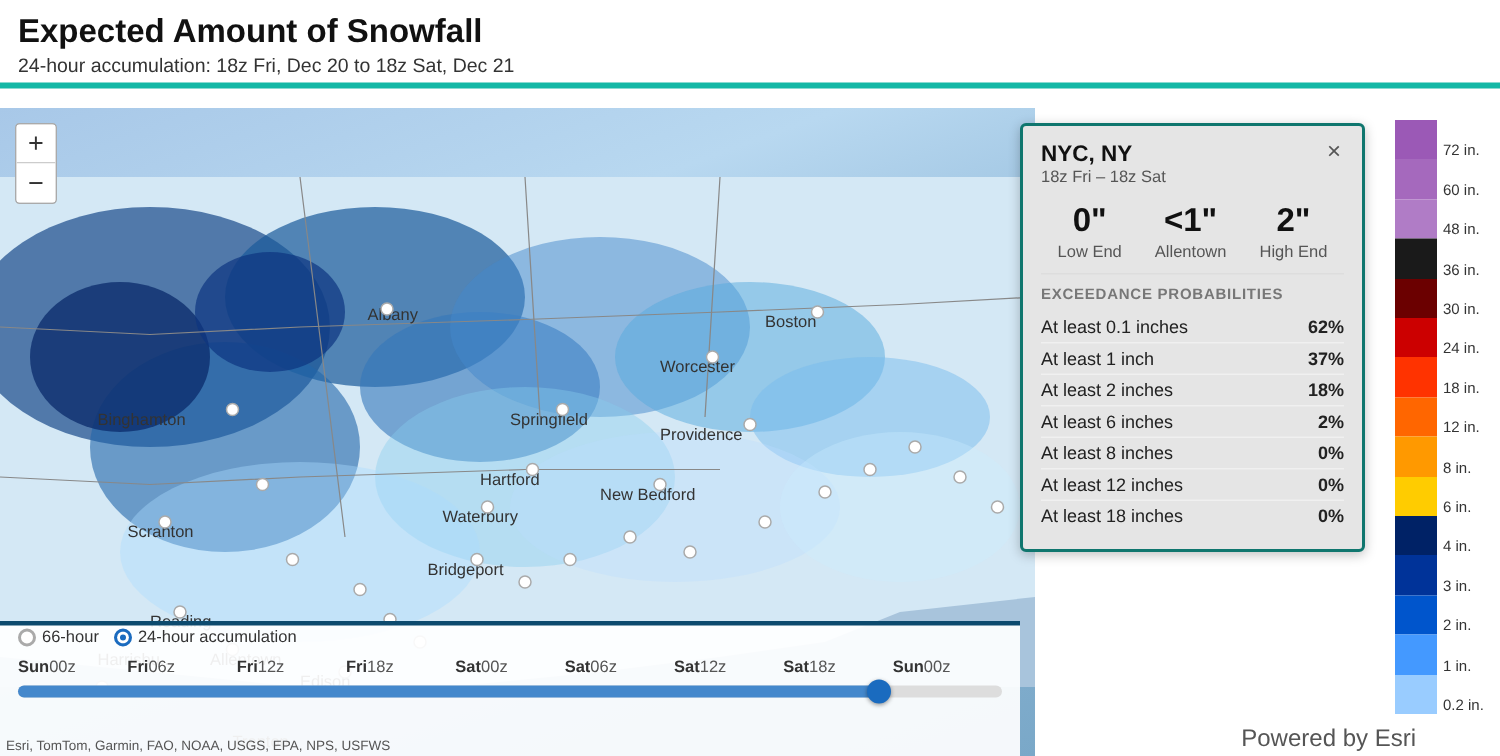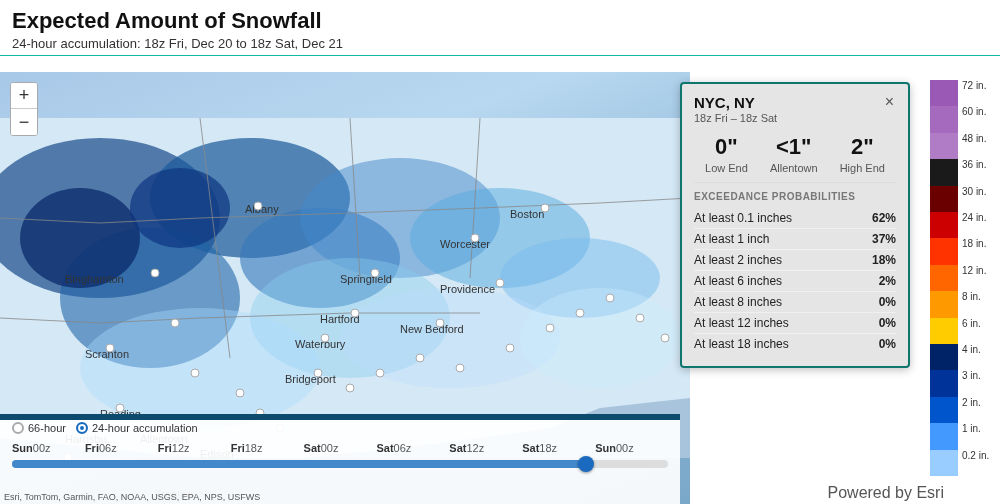--- a/index.html
+++ b/index.html
@@ -9,21 +9,21 @@
       width: 1000px;
       height: 504px;
       overflow: hidden;
       position: relative;
     }
 
     
     #header {
       padding: 8px 12px 4px 12px;
       background: #fff;
-      border-bottom: 1px solid #14b8a6;
+      border-bottom: 4px solid #14b8a6;
     }
     #header h1 {
       font-size: 22px;
       font-weight: bold;
       color: #111;
     }
     #header .sub-row {
       display: flex;
       justify-content: space-between;
       align-items: center;
@@ -72,21 +72,21 @@
 
     .legend-bar {
       display: flex;
       flex-direction: column;
       width: 100%;
       flex: 1;
     }
 
     .legend-item {
       display: flex;
-      align-items: flex-start;
+      align-items: flex-end;
       flex: 1;
     }
 
     .legend-color {
       width: 28px;
       height: 100%;
       min-height: 10px;
     }
 
     .legend-label {
@@ -188,21 +188,21 @@
     }
 
     
     #timeline {
       position: absolute;
       bottom: 0;
       left: 0;
       width: 680px;
       height: 90px;
       background: rgba(255,255,255,0.92);
-      border-top: 6px solid #0c4a6e;
+      border-top: 3px solid #0c4a6e;
       display: flex;
       flex-direction: column;
     }
 
     .timeline-labels {
       display: flex;
       align-items: flex-start;
       padding: 6px 12px 2px 12px;
       gap: 0;
     }

